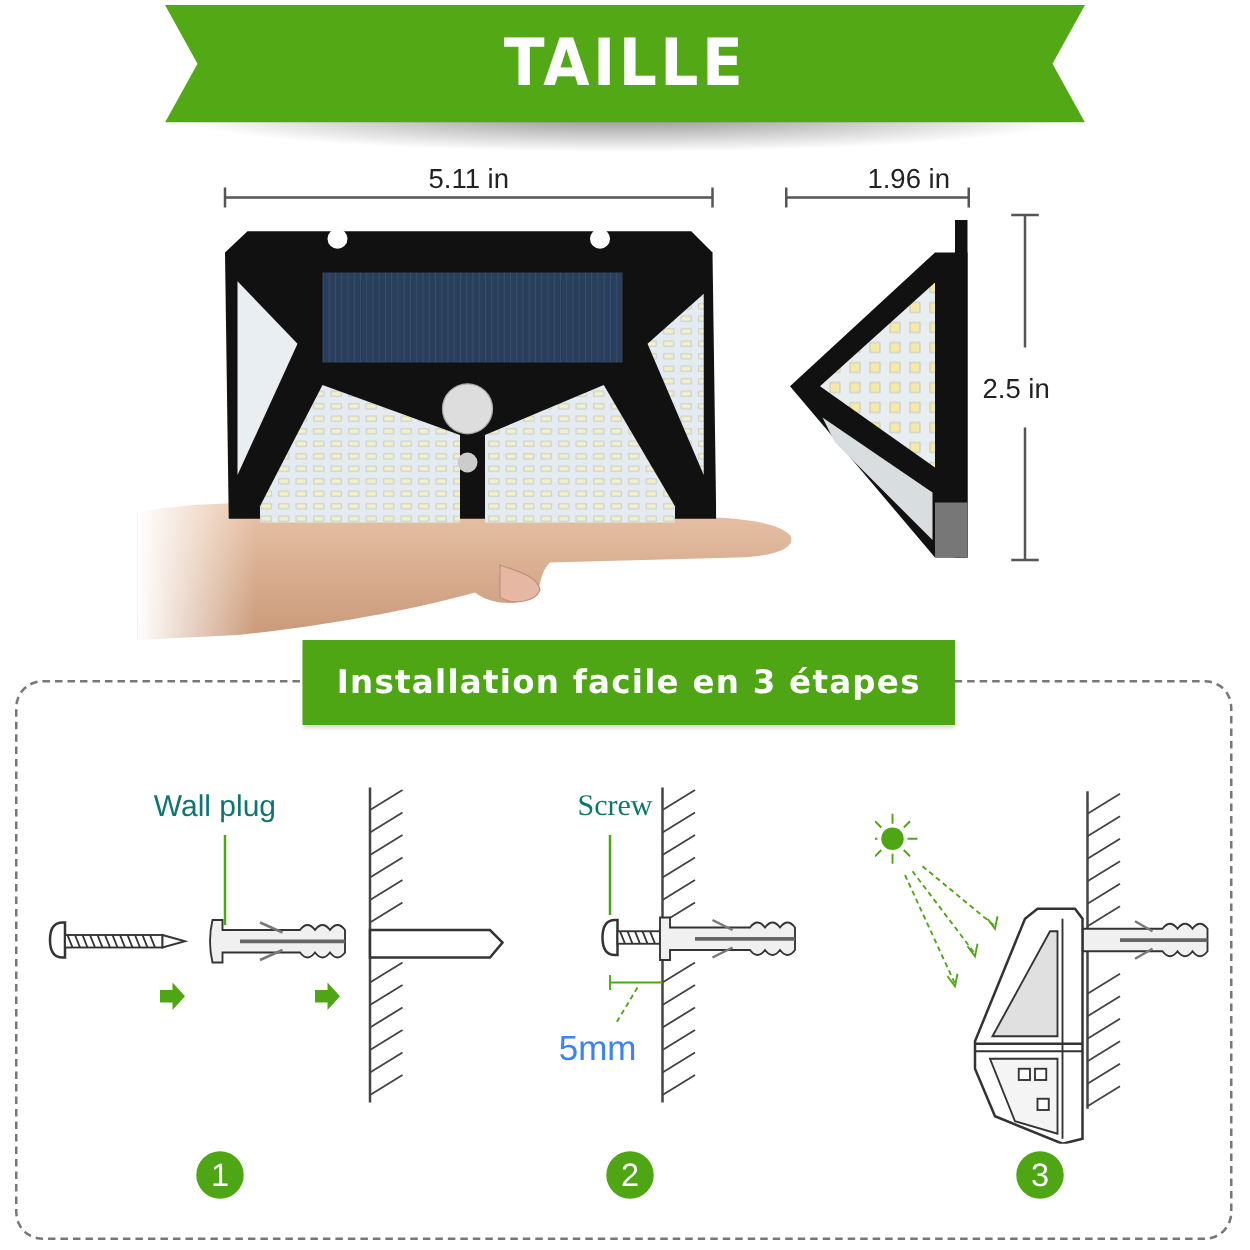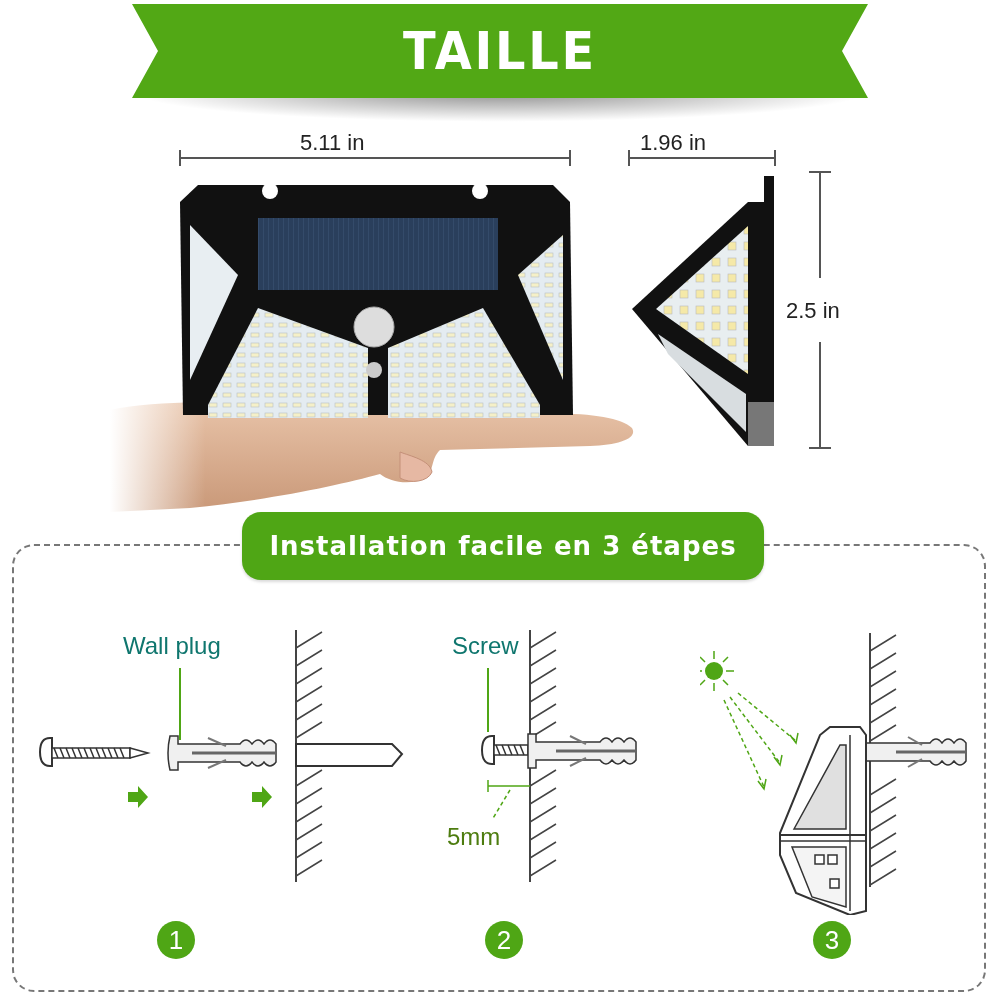--- a/index.html
+++ b/index.html
@@ -3,42 +3,42 @@
 <meta charset="utf-8">
 <style>
   html,body{margin:0;padding:0;background:#fff;}
   body{width:1000px;height:1000px;position:relative;overflow:hidden;font-family:"DejaVu Sans","Liberation Sans",sans-serif;}
   .abs{position:absolute;}
   .banner-shadow{left:130px;top:92px;width:740px;height:30px;background:radial-gradient(ellipse at 50% 0%,rgba(0,0,0,0.45),rgba(0,0,0,0) 70%);}
   .banner{left:120px;top:4px;width:760px;height:94px;}
   .banner-text{left:0;top:4px;width:1000px;height:94px;display:flex;align-items:center;justify-content:center;color:#fff;font-family:"DejaVu Sans",sans-serif;font-size:52px;font-weight:bold;letter-spacing:3px;transform:scaleX(0.92);}
   .dim-label{font-family:"Liberation Sans",sans-serif;font-size:22px;color:#222;}
   .install-box{left:12px;top:544px;width:974px;height:448px;border:2px dashed #777;border-radius:22px;box-sizing:border-box;}
-  .install-title{left:242px;top:512px;width:522px;height:68px;background:#4fa615;border-radius:19px;color:#fff;display:flex;align-items:center;justify-content:center;font-family:"DejaVu Sans",sans-serif;font-size:26px;font-weight:bold;letter-spacing:1px;box-shadow:0 2px 3px rgba(0,0,0,0.15);}
+  .install-title{left:242px;top:512px;width:522px;height:68px;background:#4fa615;border-radius:0;color:#fff;display:flex;align-items:center;justify-content:center;font-family:"DejaVu Sans",sans-serif;font-size:26px;font-weight:bold;letter-spacing:1px;box-shadow:0 2px 3px rgba(0,0,0,0.15);}
   .step-label{font-family:"Liberation Sans",sans-serif;font-size:24px;color:#0f766e;}
-  .mm-label{font-family:"Liberation Sans",sans-serif;font-size:24px;color:#4d7c0f;}
+  .mm-label{font-family:"Liberation Sans",sans-serif;font-size:28px;color:#3b82f6;}
   .step-num{width:38px;height:38px;border-radius:50%;background:#4fa615;color:#fff;display:flex;align-items:center;justify-content:center;font-family:"Liberation Sans",sans-serif;font-size:26px;}
 </style>
 </head>
 <body>
 
 <div class="abs banner-shadow"></div>
 <svg class="abs banner" viewBox="0 0 760 94">
   <polygon points="12,0 748,0 722,47 748,94 12,94 38,47" fill="#52a815"></polygon>
 </svg>
 <div class="abs banner-text">TAILLE</div>
 
-<div class="abs dim-label" style="left:300px;top:130px;width:150px;">5.11 in</div>
+<div class="abs dim-label" style="left:300px;top:130px;width:150px;text-align:center;">5.11 in</div>
 <svg class="abs" style="left:178px;top:148px;" width="396" height="20">
   <line x1="2" y1="2" x2="2" y2="18" stroke="#555" stroke-width="2"></line>
   <line x1="2" y1="10" x2="392" y2="10" stroke="#555" stroke-width="2"></line>
   <line x1="392" y1="2" x2="392" y2="18" stroke="#555" stroke-width="2"></line>
 </svg>
 
-<div class="abs dim-label" style="left:640px;top:130px;width:120px;text-align:left;">1.96 in</div>
+<div class="abs dim-label" style="left:640px;top:130px;width:120px;text-align:right;">1.96 in</div>
 <svg class="abs" style="left:627px;top:148px;" width="152" height="20">
   <line x1="2" y1="2" x2="2" y2="18" stroke="#555" stroke-width="2"></line>
   <line x1="2" y1="10" x2="148" y2="10" stroke="#555" stroke-width="2"></line>
   <line x1="148" y1="2" x2="148" y2="18" stroke="#555" stroke-width="2"></line>
 </svg>
 
 <svg class="abs" style="left:805px;top:170px;" width="30" height="282">
   <line x1="4" y1="2" x2="26" y2="2" stroke="#555" stroke-width="2"></line>
   <line x1="15" y1="2" x2="15" y2="108" stroke="#555" stroke-width="2"></line>
   <line x1="15" y1="172" x2="15" y2="278" stroke="#555" stroke-width="2"></line>
@@ -133,21 +133,21 @@
   <polygon points="222,172 232,172 232,166 242,177 232,188 232,182 222,182" fill="#4fa615"></polygon>
 
   <g>
     <line x1="266" y1="10" x2="266" y2="262" stroke="#444" stroke-width="2"></line>
     <path d="M266,28 l26,-16 M266,46 l26,-16 M266,64 l26,-16 M266,82 l26,-16 M266,100 l26,-16 M266,118 l26,-16 M266,166 l26,-16 M266,184 l26,-16 M266,202 l26,-16 M266,220 l26,-16 M266,238 l26,-16 M266,256 l26,-16" stroke="#444" stroke-width="1.5"></path>
   </g>
 
   <path d="M266,124 L362,124 L372,134 L362,146 L266,146 Z" fill="#fff" stroke="#333" stroke-width="2"></path>
 </svg>
 
-<div class="abs step-label" style="left:452px;top:632px;">Screw</div>
+<div class="abs step-label" style="left:462px;top:632px;font-family:Liberation Serif, serif;">Screw</div>
 <div class="abs mm-label" style="left:447px;top:823px;">5mm</div>
 <svg class="abs" style="left:470px;top:620px;" width="200" height="270">
   <line x1="18" y1="48" x2="18" y2="112" stroke="#4fa615" stroke-width="2"></line>
 
   <line x1="60" y1="10" x2="60" y2="262" stroke="#444" stroke-width="2"></line>
   <path d="M60,28 l26,-16 M60,46 l26,-16 M60,64 l26,-16 M60,82 l26,-16 M60,100 l26,-16 M60,118 l26,-16 M60,166 l26,-16 M60,184 l26,-16 M60,202 l26,-16 M60,220 l26,-16 M60,238 l26,-16 M60,256 l26,-16" stroke="#444" stroke-width="1.5"></path>
 
   <path d="M22,116 Q12,116 12,130 Q12,144 22,144 L24,144 L24,116 Z" fill="#fff" stroke="#333" stroke-width="2"></path>
   <rect x="24" y="125" width="34" height="10" fill="#fff" stroke="#333" stroke-width="1.5"></rect>
   <path d="M26,125 l4,10 M32,125 l4,10 M38,125 l4,10 M44,125 l4,10 M50,125 l4,10" stroke="#333" stroke-width="1.5"></path>

